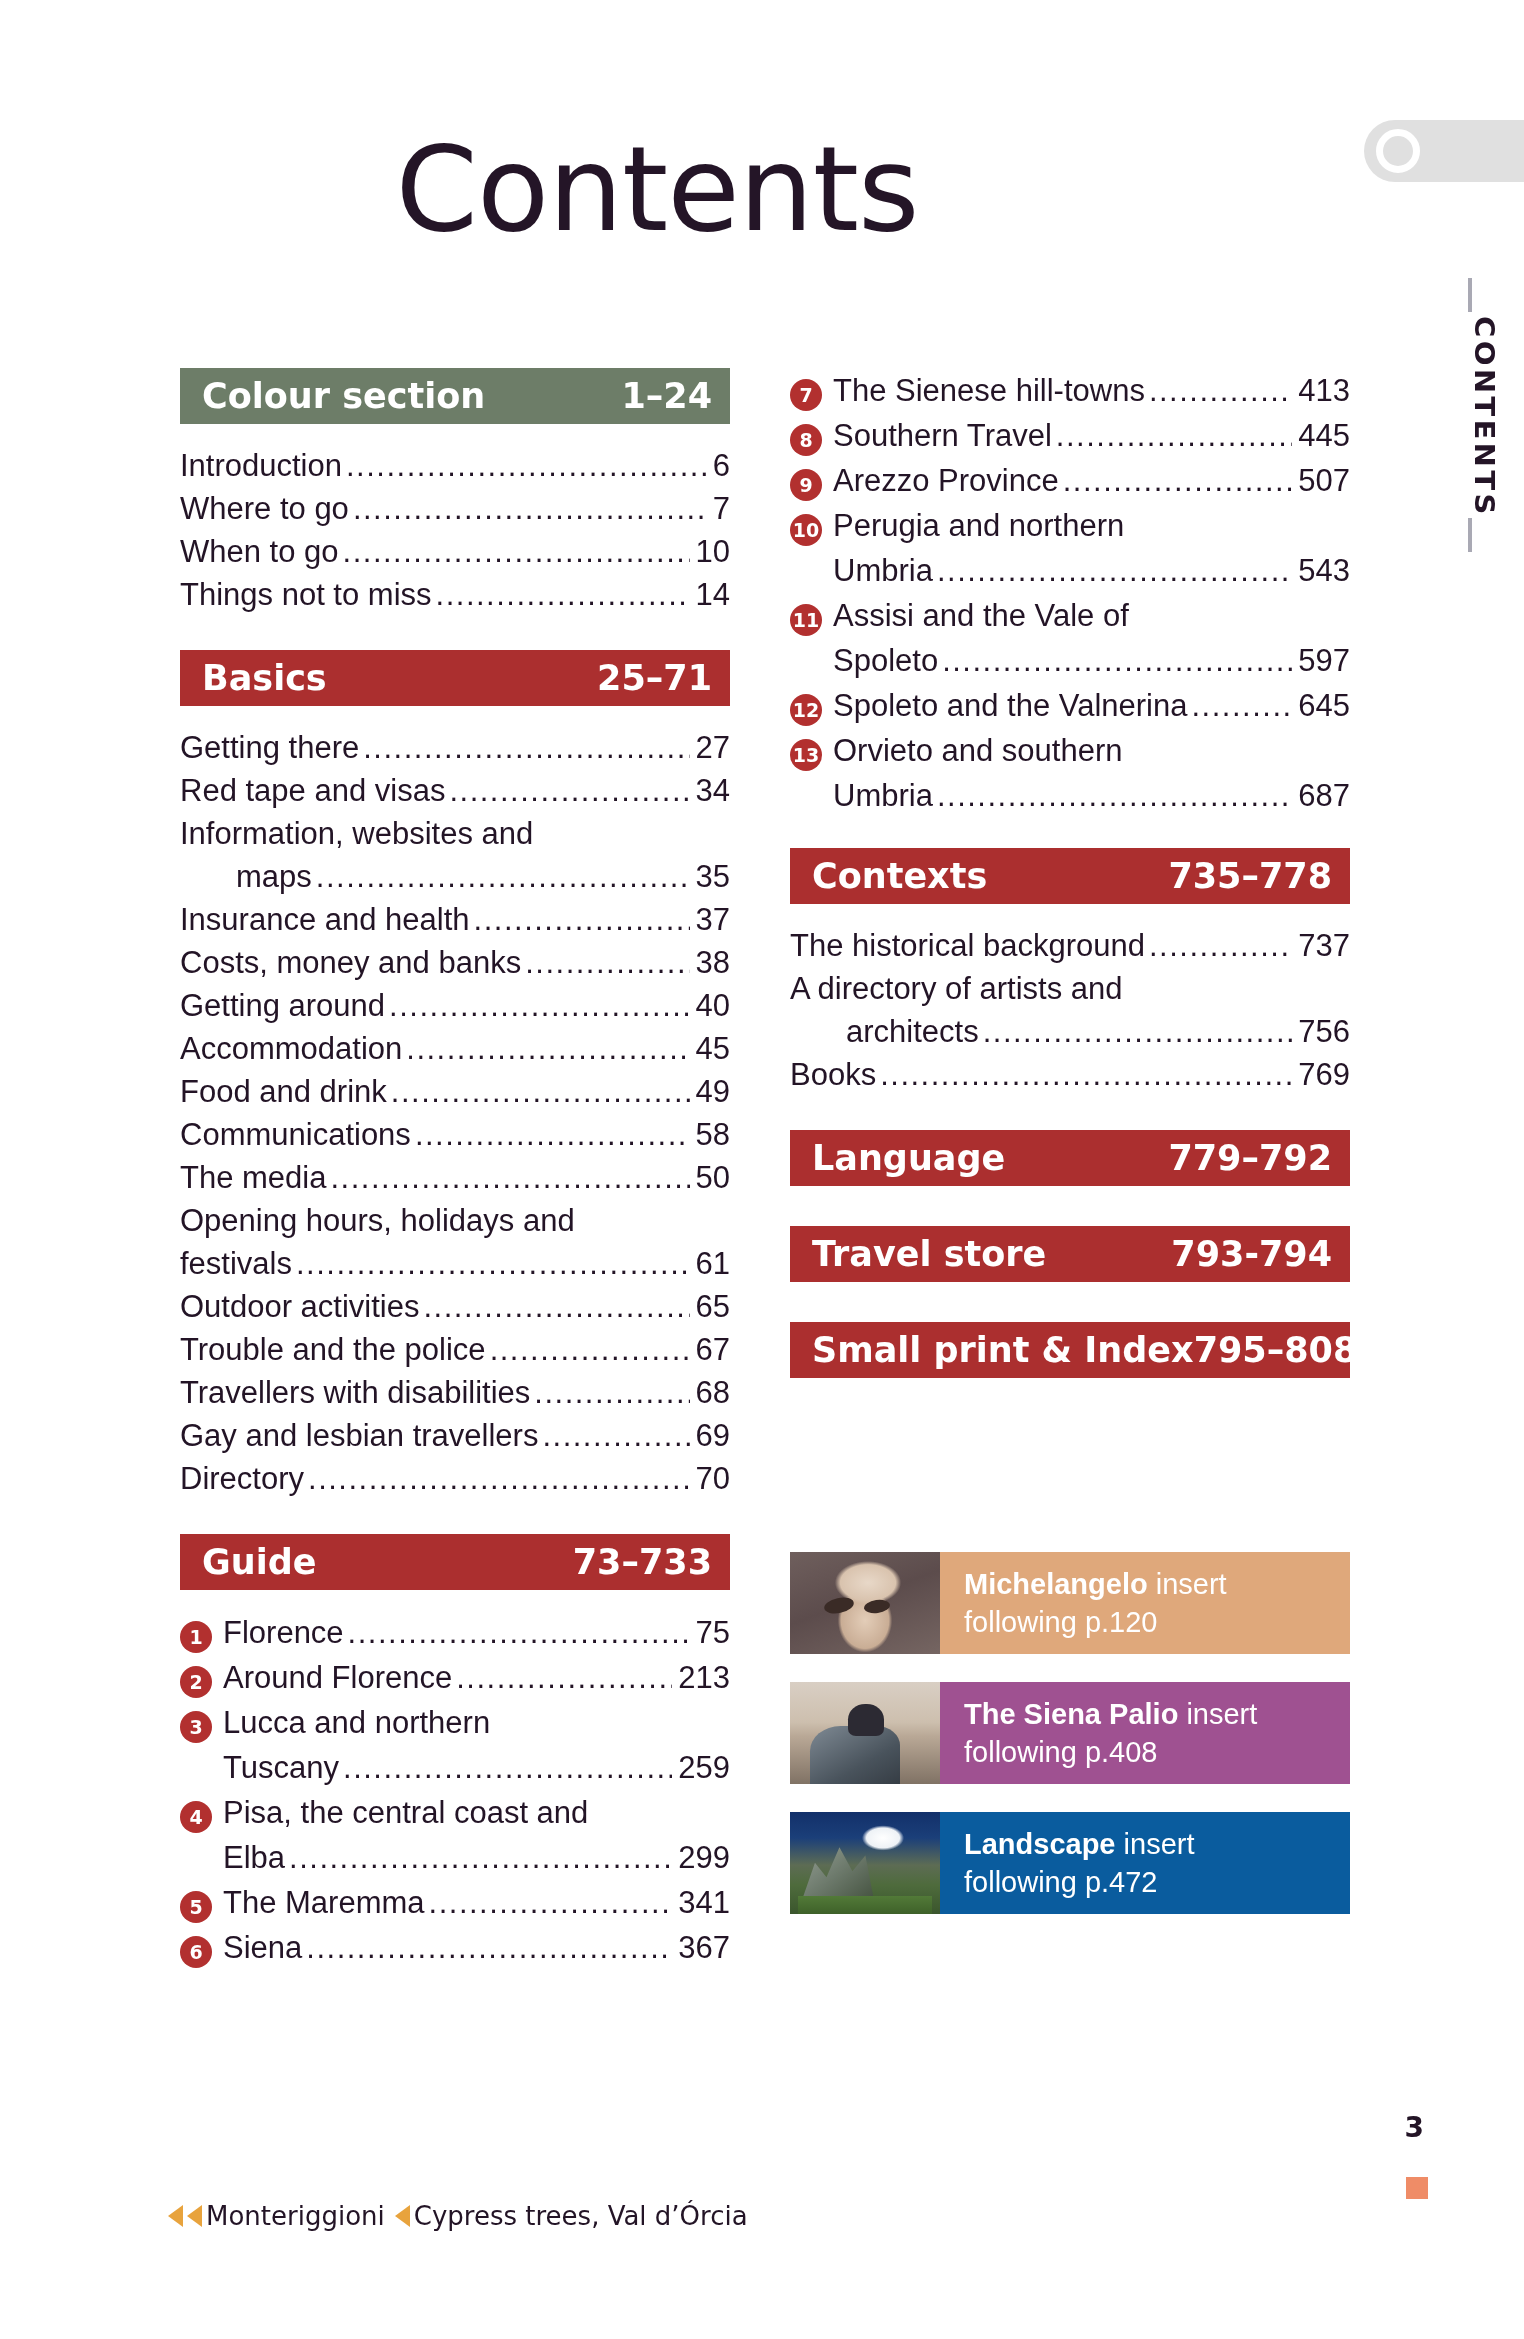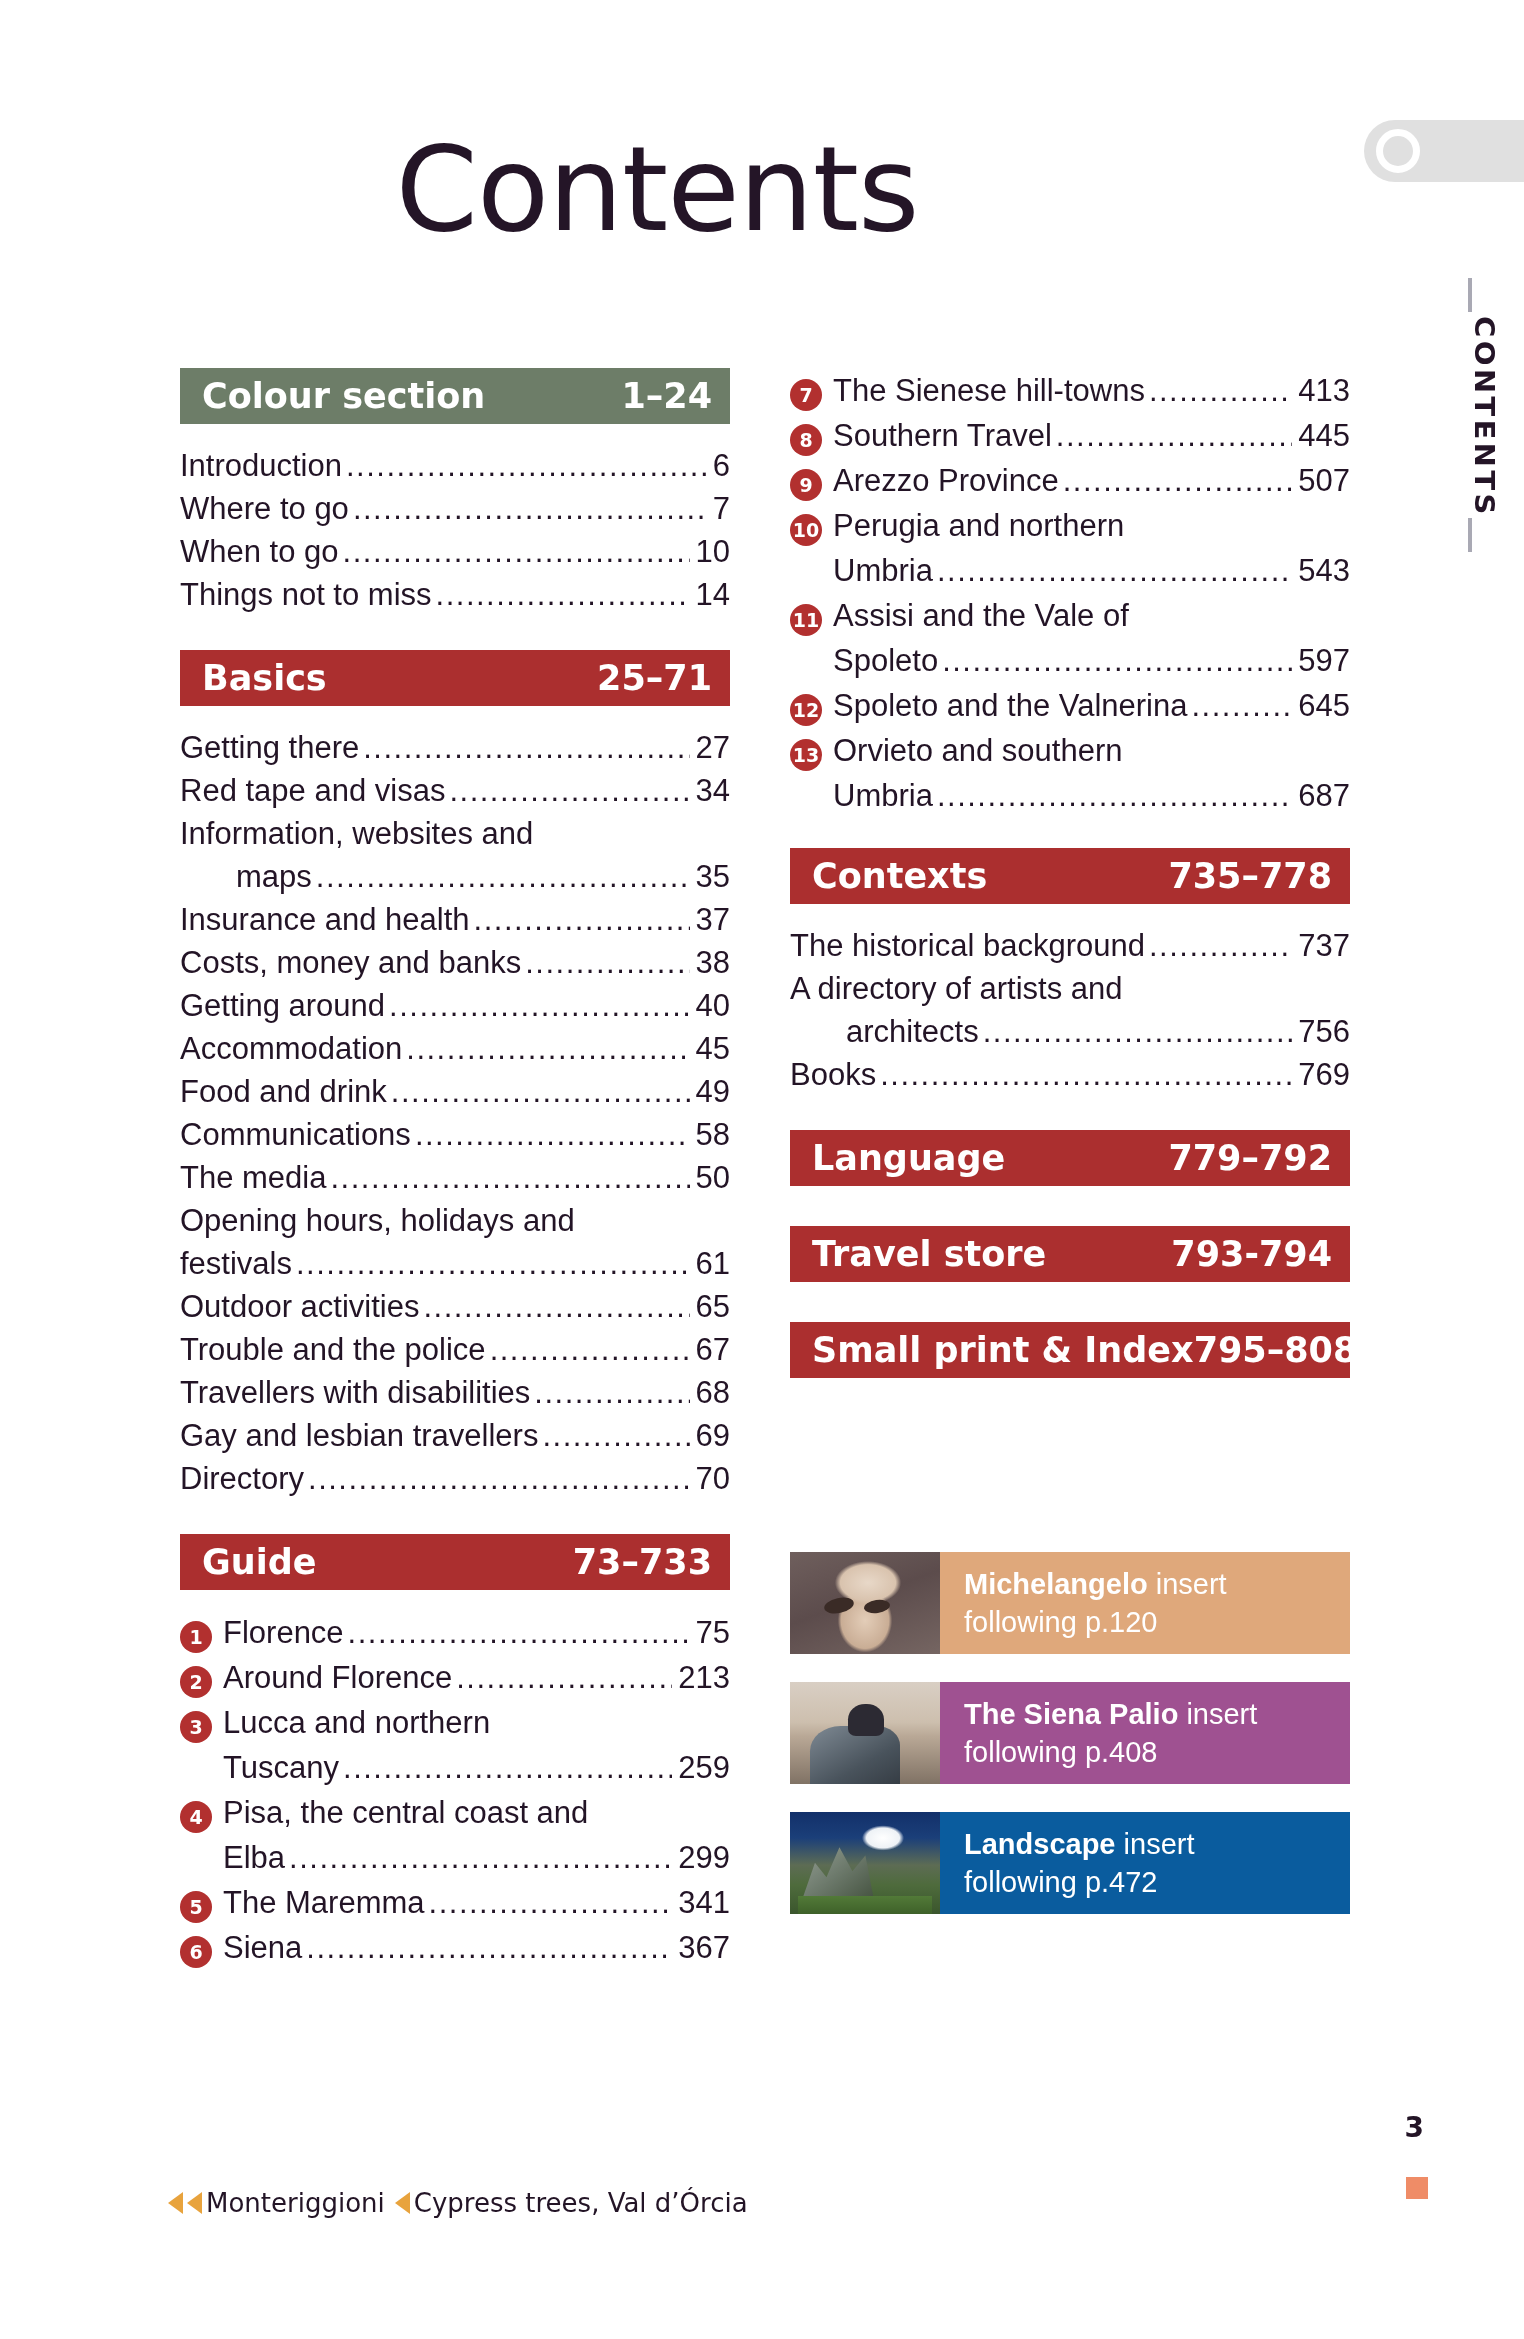--- a/index.html
+++ b/index.html
@@ -194,21 +194,21 @@
     background:linear-gradient(140deg,#9aa49a 0%,#6d7a6c 52%,#44523f 100%);
     clip-path:polygon(0% 100%, 18% 38%, 34% 62%, 52% 12%, 70% 52%, 88% 26%, 100% 100%);
   }
   .art-land:after{
     content:"";position:absolute;left:8px;bottom:0;width:134px;height:34px;
     background:linear-gradient(180deg,#527a38 0%,#2c4a1c 100%);
   }
 
   
   .footer{
-    position:absolute;left:168px;bottom:121px;
+    position:absolute;left:168px;bottom:108px;
     font-size:26px;color:#231426;
     display:flex;align-items:center;gap:0px;
     font-family:"DejaVu Sans", sans-serif;
   }
   .tri{
     display:inline-block;width:0;height:0;
     border-top:11px solid transparent;
     border-bottom:11px solid transparent;
     border-right:15px solid #e8a33d;
     margin-right:4px;

